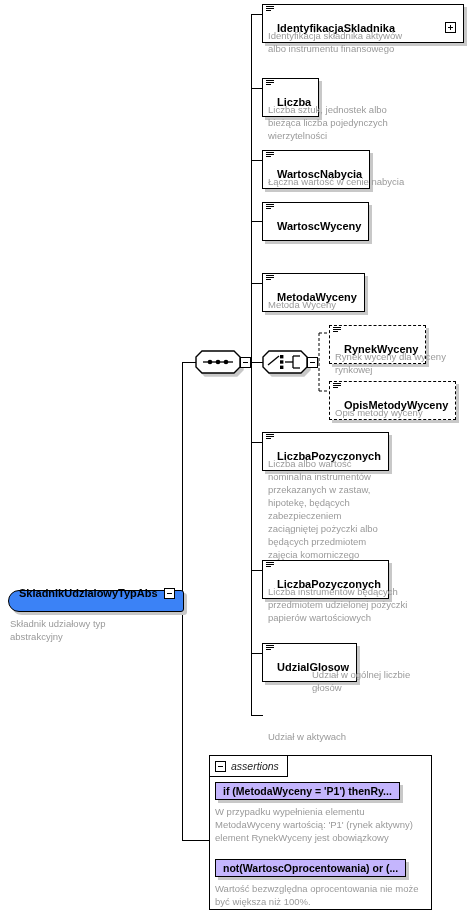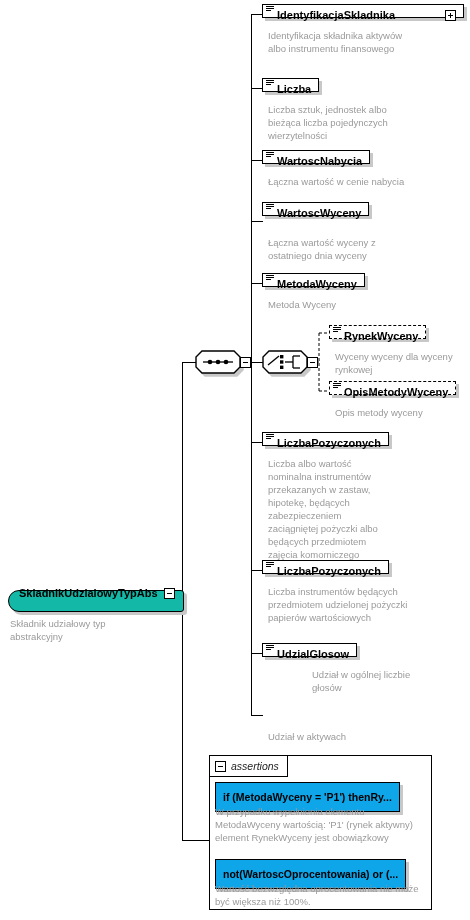--- a/index.html
+++ b/index.html
@@ -26,34 +26,34 @@
 
   
   .root-node {
     position: absolute;
     display: flex;
     align-items: center;
     height: 22px;
     padding: 0 8px 16px 10px;
     border: 1.5px solid #000;
     border-radius: 11px 3px 3px 11px;
-    background: #14b8a6;
+    background: #3b82f6;
     box-shadow: 3px 3px 0 0 #c8c8c8;
     font-size: 11px;
     font-weight: bold;
     color: #000;
     white-space: nowrap;
   }
 
   
   .el-box {
     position: absolute;
     display: flex;
     align-items: center;
-    height: 14px;
+    height: 39px;
     padding: 8px 7px 0 14px;
     border: 1.5px solid #000;
     background: #ffffff;
     box-shadow: 3px 3px 0 0 #c8c8c8;
     font-size: 11px;
     font-weight: bold;
     color: #000;
     white-space: nowrap;
     gap: 44px;
   }
@@ -159,24 +159,24 @@
     border-bottom: 1px solid #000;
     background: #ffffff;
     font-size: 10.5px;
     font-style: italic;
     color: #222;
   }
   .assert-item {
     position: absolute;
     display: flex;
     align-items: center;
-    height: 30px;
+    height: 18px;
     padding: 0 7px;
     border: 1.5px solid #000;
-    background: #0ea5e9;
+    background: #c4b5fd;
     box-shadow: 3px 3px 0 0 #c8c8c8;
     font-size: 10.5px;
     font-weight: bold;
     color: #000;
     white-space: nowrap;
   }
 </style>
 </head>
 <body>
 
@@ -274,41 +274,40 @@
   <div class="doc" style="left:268px; top:175px; width:140px;">Łączna wartość w cenie nabycia</div>
 
   <div class="el-box" style="left:262px; top:202px;text-align:right;">
     <span class="el-glyph">
         <i></i>
         <i></i>
         <i></i>
       </span>
     <span>WartoscWyceny</span>
   </div>
-  <div class="doc" style="left:268px; top:236px; width:148px;">Łączna wartość wyceny z ostatniego dnia wyceny</div>
 
   <div class="el-box" style="left:262px; top:273px;">
     <span class="el-glyph">
         <i></i>
         <i></i>
         <i></i>
       </span>
     <span>MetodaWyceny</span>
   </div>
   <div class="doc" style="left:268px; top:298px; width:148px;">Metoda Wyceny</div>
 
   <div class="el-box optional" style="left:329px; top:325px;">
     <span class="el-glyph">
         <i></i>
         <i></i>
         <i></i>
       </span>
     <span>RynekWyceny</span>
   </div>
-  <div class="doc" style="left:335px; top:350px; width:132px;">Wyceny wyceny dla wyceny rynkowej</div>
+  <div class="doc" style="left:335px; top:350px; width:132px;">Rynek wyceny dla wyceny rynkowej</div>
 
   <div class="el-box optional" style="left:329px; top:381px;">
     <span class="el-glyph">
         <i></i>
         <i></i>
         <i></i>
       </span>
     <span>OpisMetodyWyceny</span>
   </div>
   <div class="doc" style="left:335px; top:406px; width:135px;">Opis metody wyceny</div>

